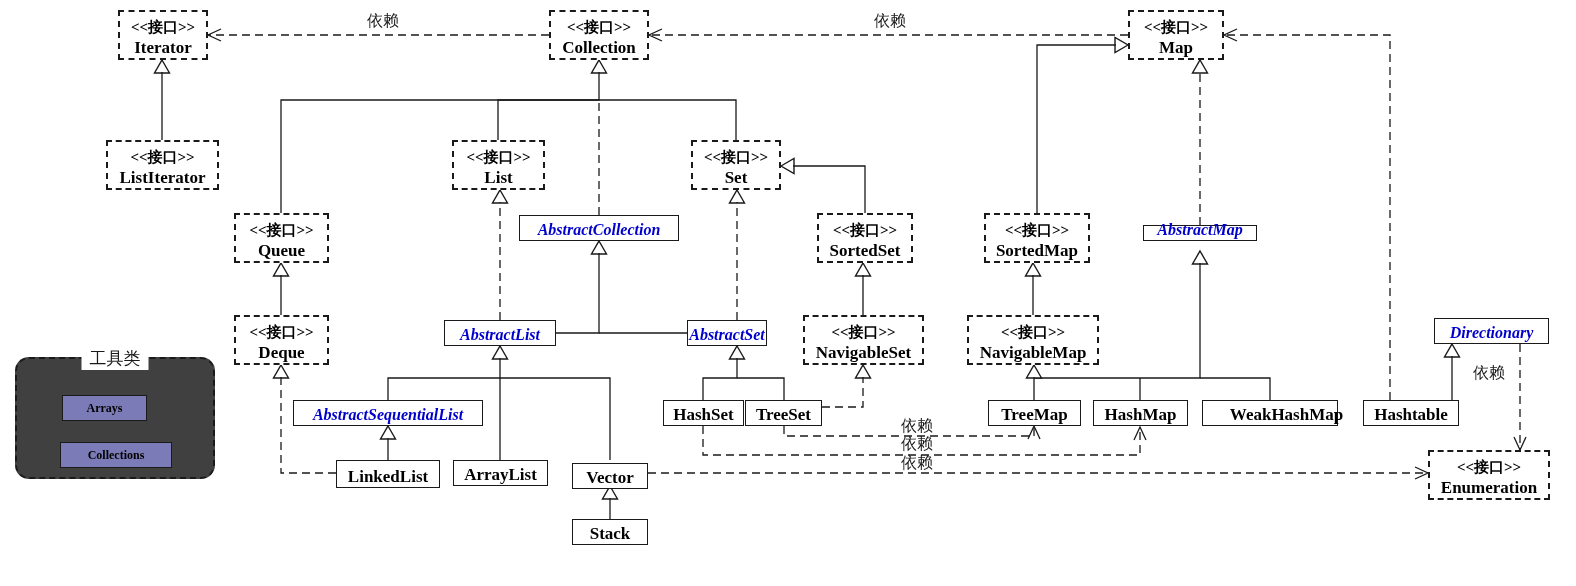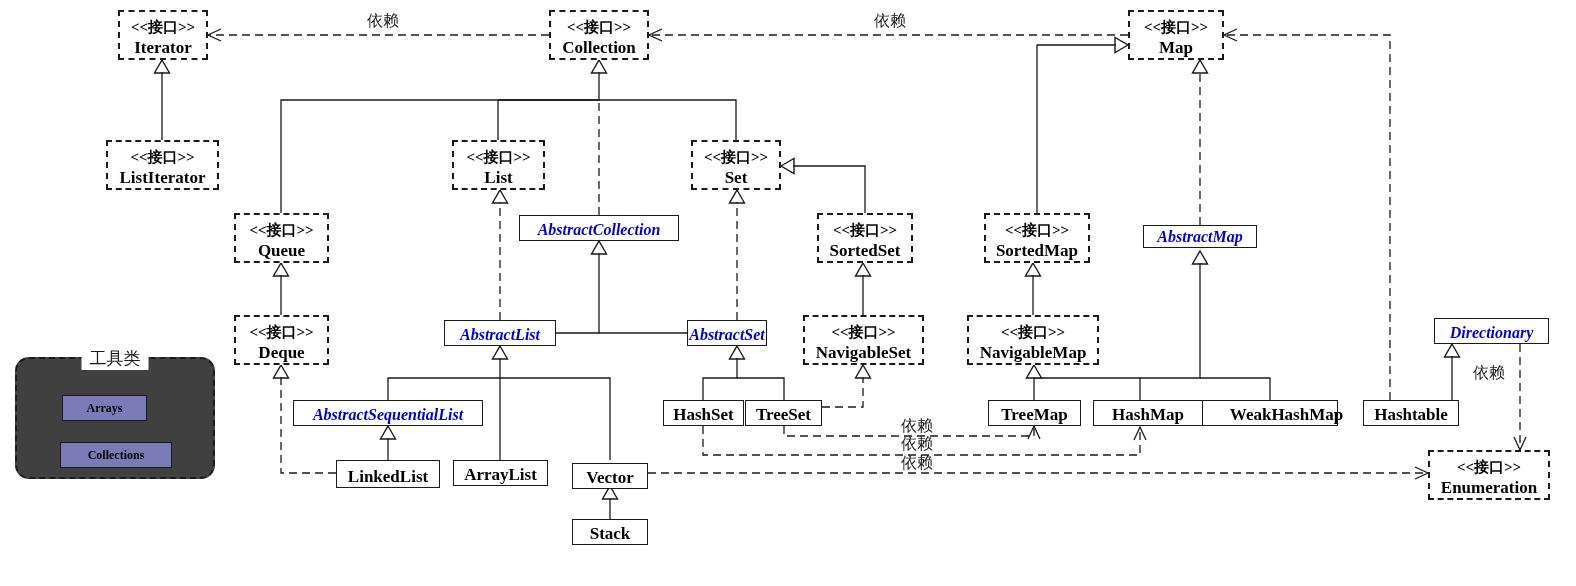--- a/index.html
+++ b/index.html
@@ -160,29 +160,29 @@
       </div>
       <div class="node interface" style="left: 967px; top: 315px; width: 132px; height: 50px;">
         <span class="stereo">&lt;&lt;接口&gt;&gt;</span>
         <span class="iname">NavigableMap</span>
       </div>
       <div class="node interface" style="left: 1428px; top: 450px; width: 122px; height: 50px;">
         <span class="stereo">&lt;&lt;接口&gt;&gt;</span>
         <span class="iname">Enumeration</span>
       </div>
       <div class="node abstract" style="left: 519px; top: 215px; width: 160px; height: 26px;">AbstractCollection</div>
-      <div class="node abstract" style="left: 1143px; top: 225px; width: 114px; height: 23px;">AbstractMap</div>
+      <div class="node abstract" style="left: 1143px; top: 225px; width: 114px; height: 16px;">AbstractMap</div>
       <div class="node abstract" style="left: 444px; top: 320px; width: 112px; height: 26px;">AbstractList</div>
       <div class="node abstract" style="left: 687px; top: 320px; width: 80px; height: 26px;">AbstractSet</div>
       <div class="node abstract" style="left: 1434px; top: 318px; width: 115px; height: 26px;">Directionary</div>
       <div class="node abstract" style="left: 293px; top: 400px; width: 190px; height: 26px;">AbstractSequentialList</div>
       <div class="node class" style="left: 663px; top: 400px; width: 81px; height: 26px;">HashSet</div>
       <div class="node class" style="left: 745px; top: 400px; width: 77px; height: 26px;">TreeSet</div>
       <div class="node class" style="left: 988px; top: 400px; width: 93px; height: 26px;">TreeMap</div>
-      <div class="node class" style="left: 1093px; top: 400px; width: 110px; height: 26px;">HashMap</div>
+      <div class="node class" style="left: 1093px; top: 400px; width: 95px; height: 26px;">HashMap</div>
       <div class="node class" style="left: 1202px; top: 400px; width: 136px; height: 26px; padding-left: 33px;">WeakHashMap</div>
       <div class="node class" style="left: 1363px; top: 400px; width: 96px; height: 26px;">Hashtable</div>
       <div class="node class" style="left: 336px; top: 460px; width: 104px; height: 28px;">LinkedList</div>
       <div class="node class" style="left: 453px; top: 460px; width: 95px; height: 26px;">ArrayList</div>
       <div class="node class" style="left: 572px; top: 463px; width: 76px; height: 26px;">Vector</div>
       <div class="node class" style="left: 572px; top: 519px; width: 76px; height: 26px;">Stack</div>
     </div>
 
   <div class="legend">
     <span class="legend-title">工具类</span>

